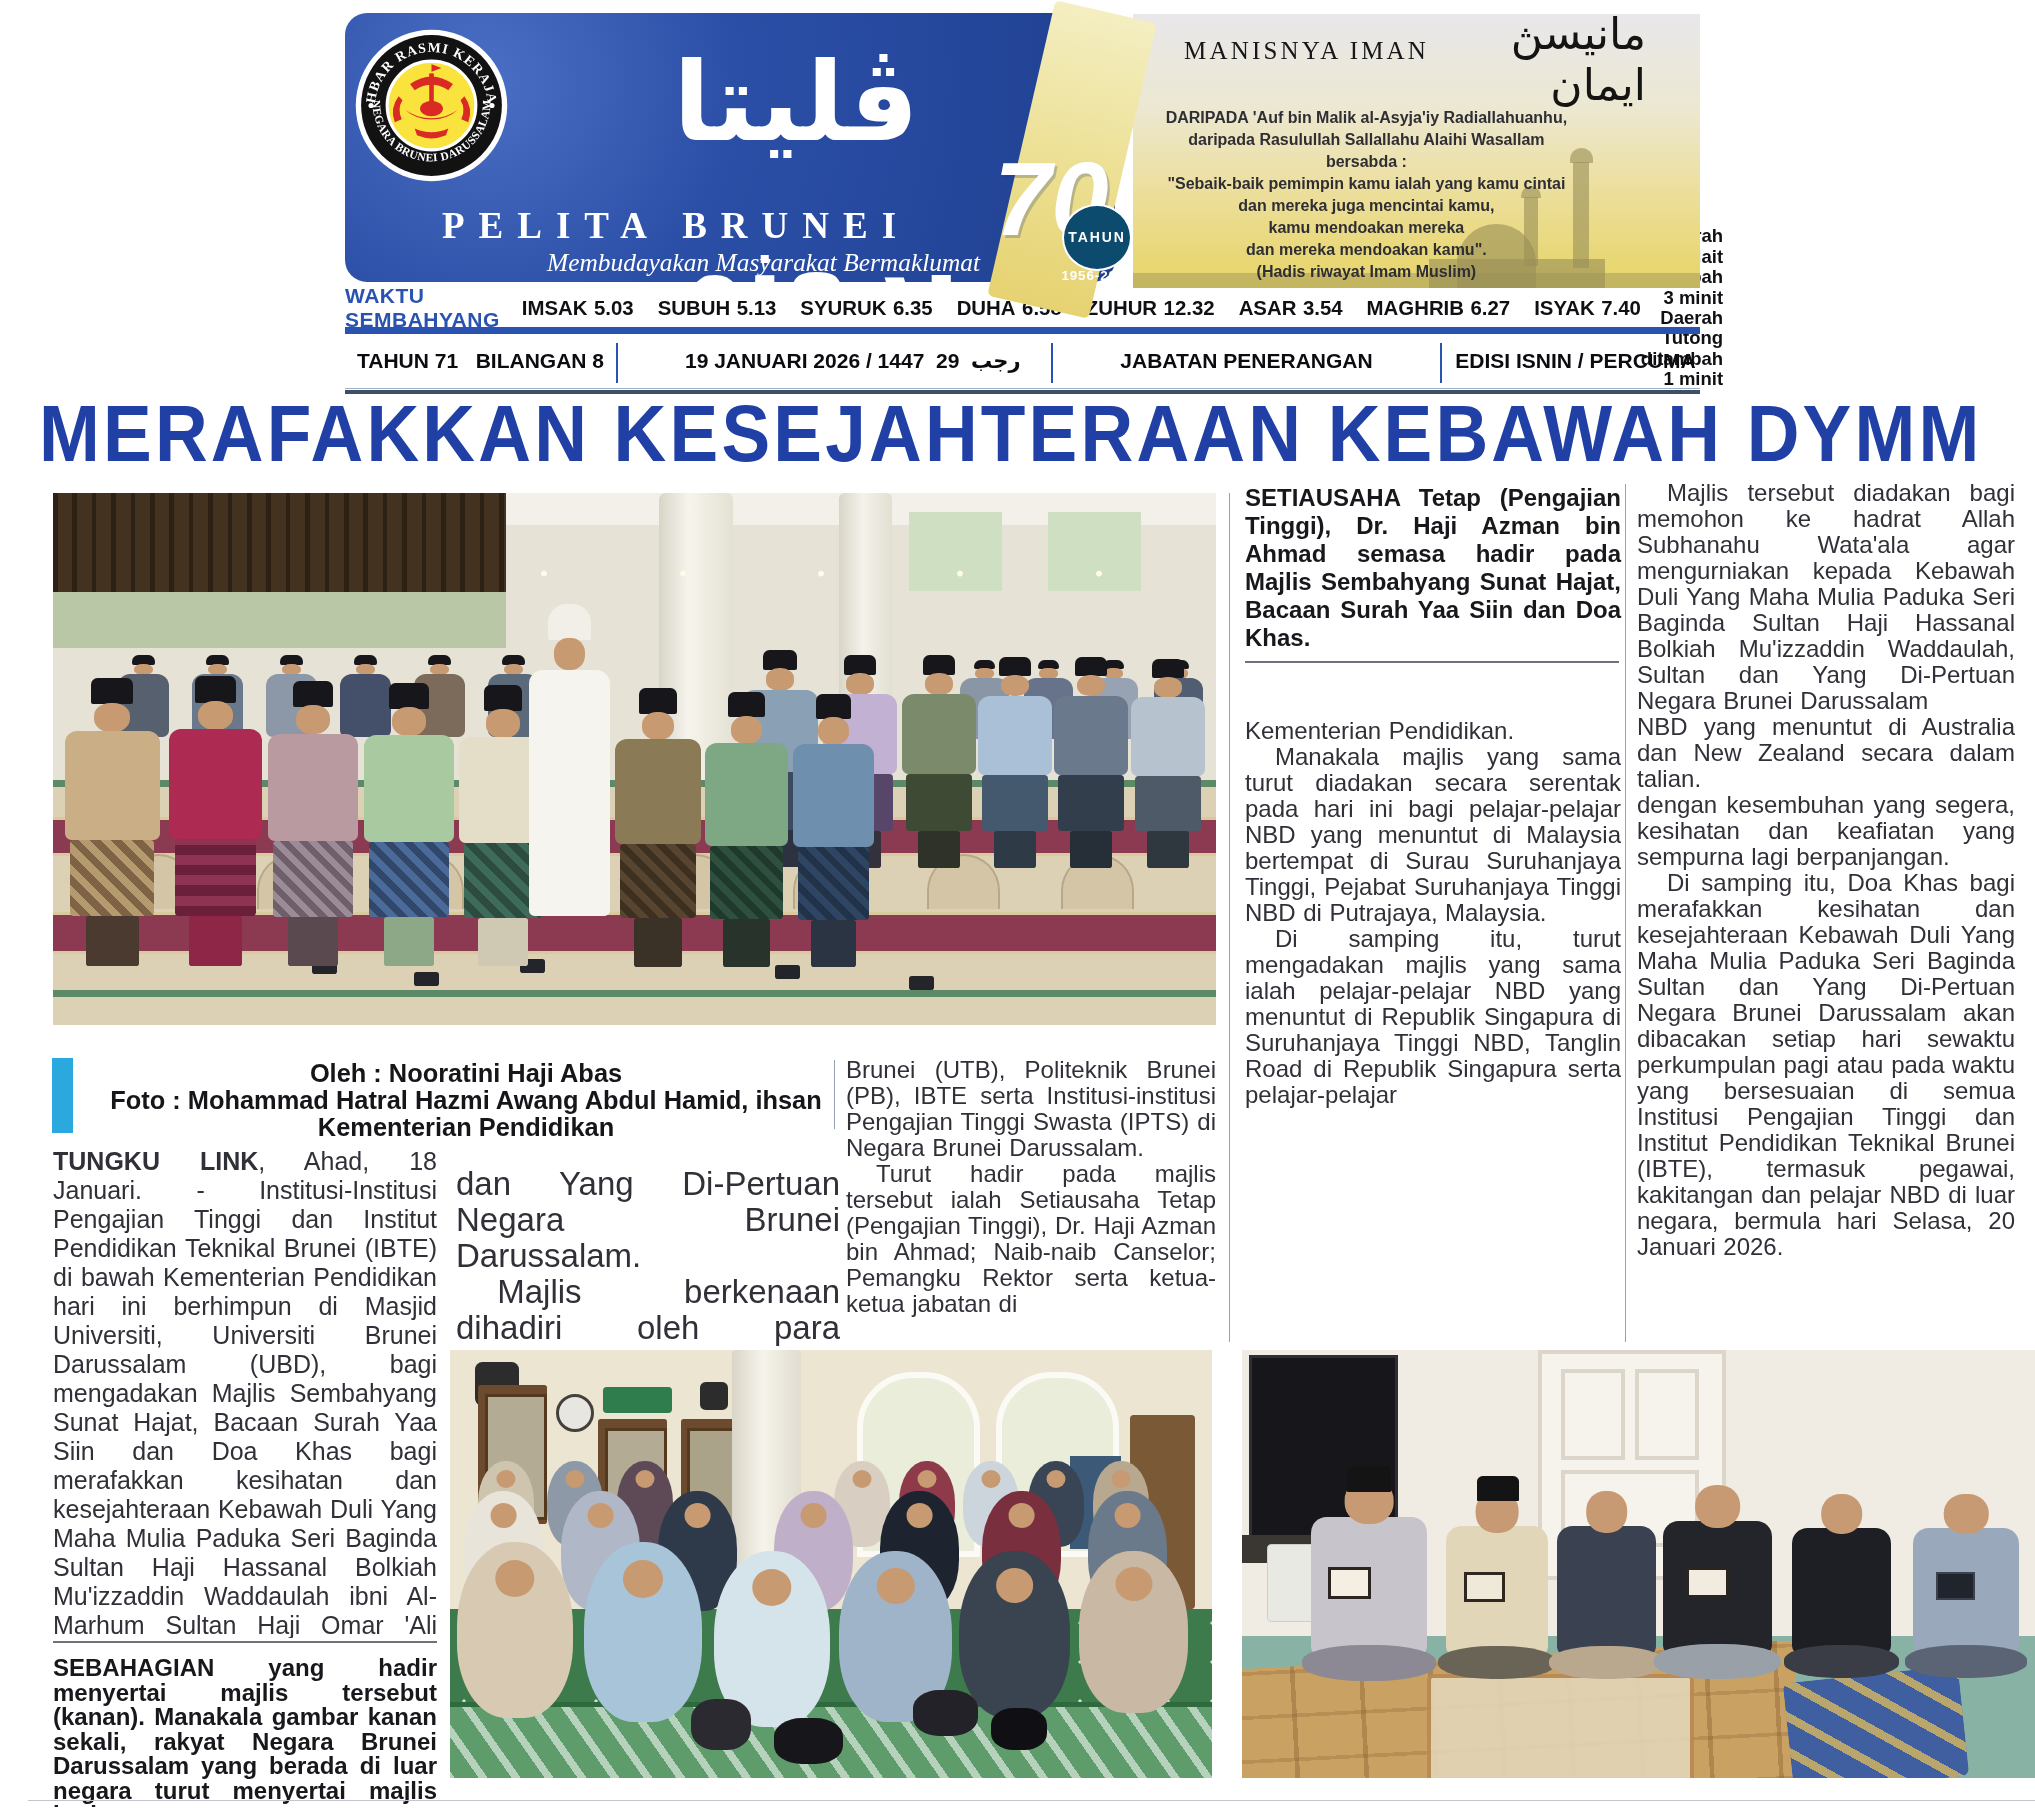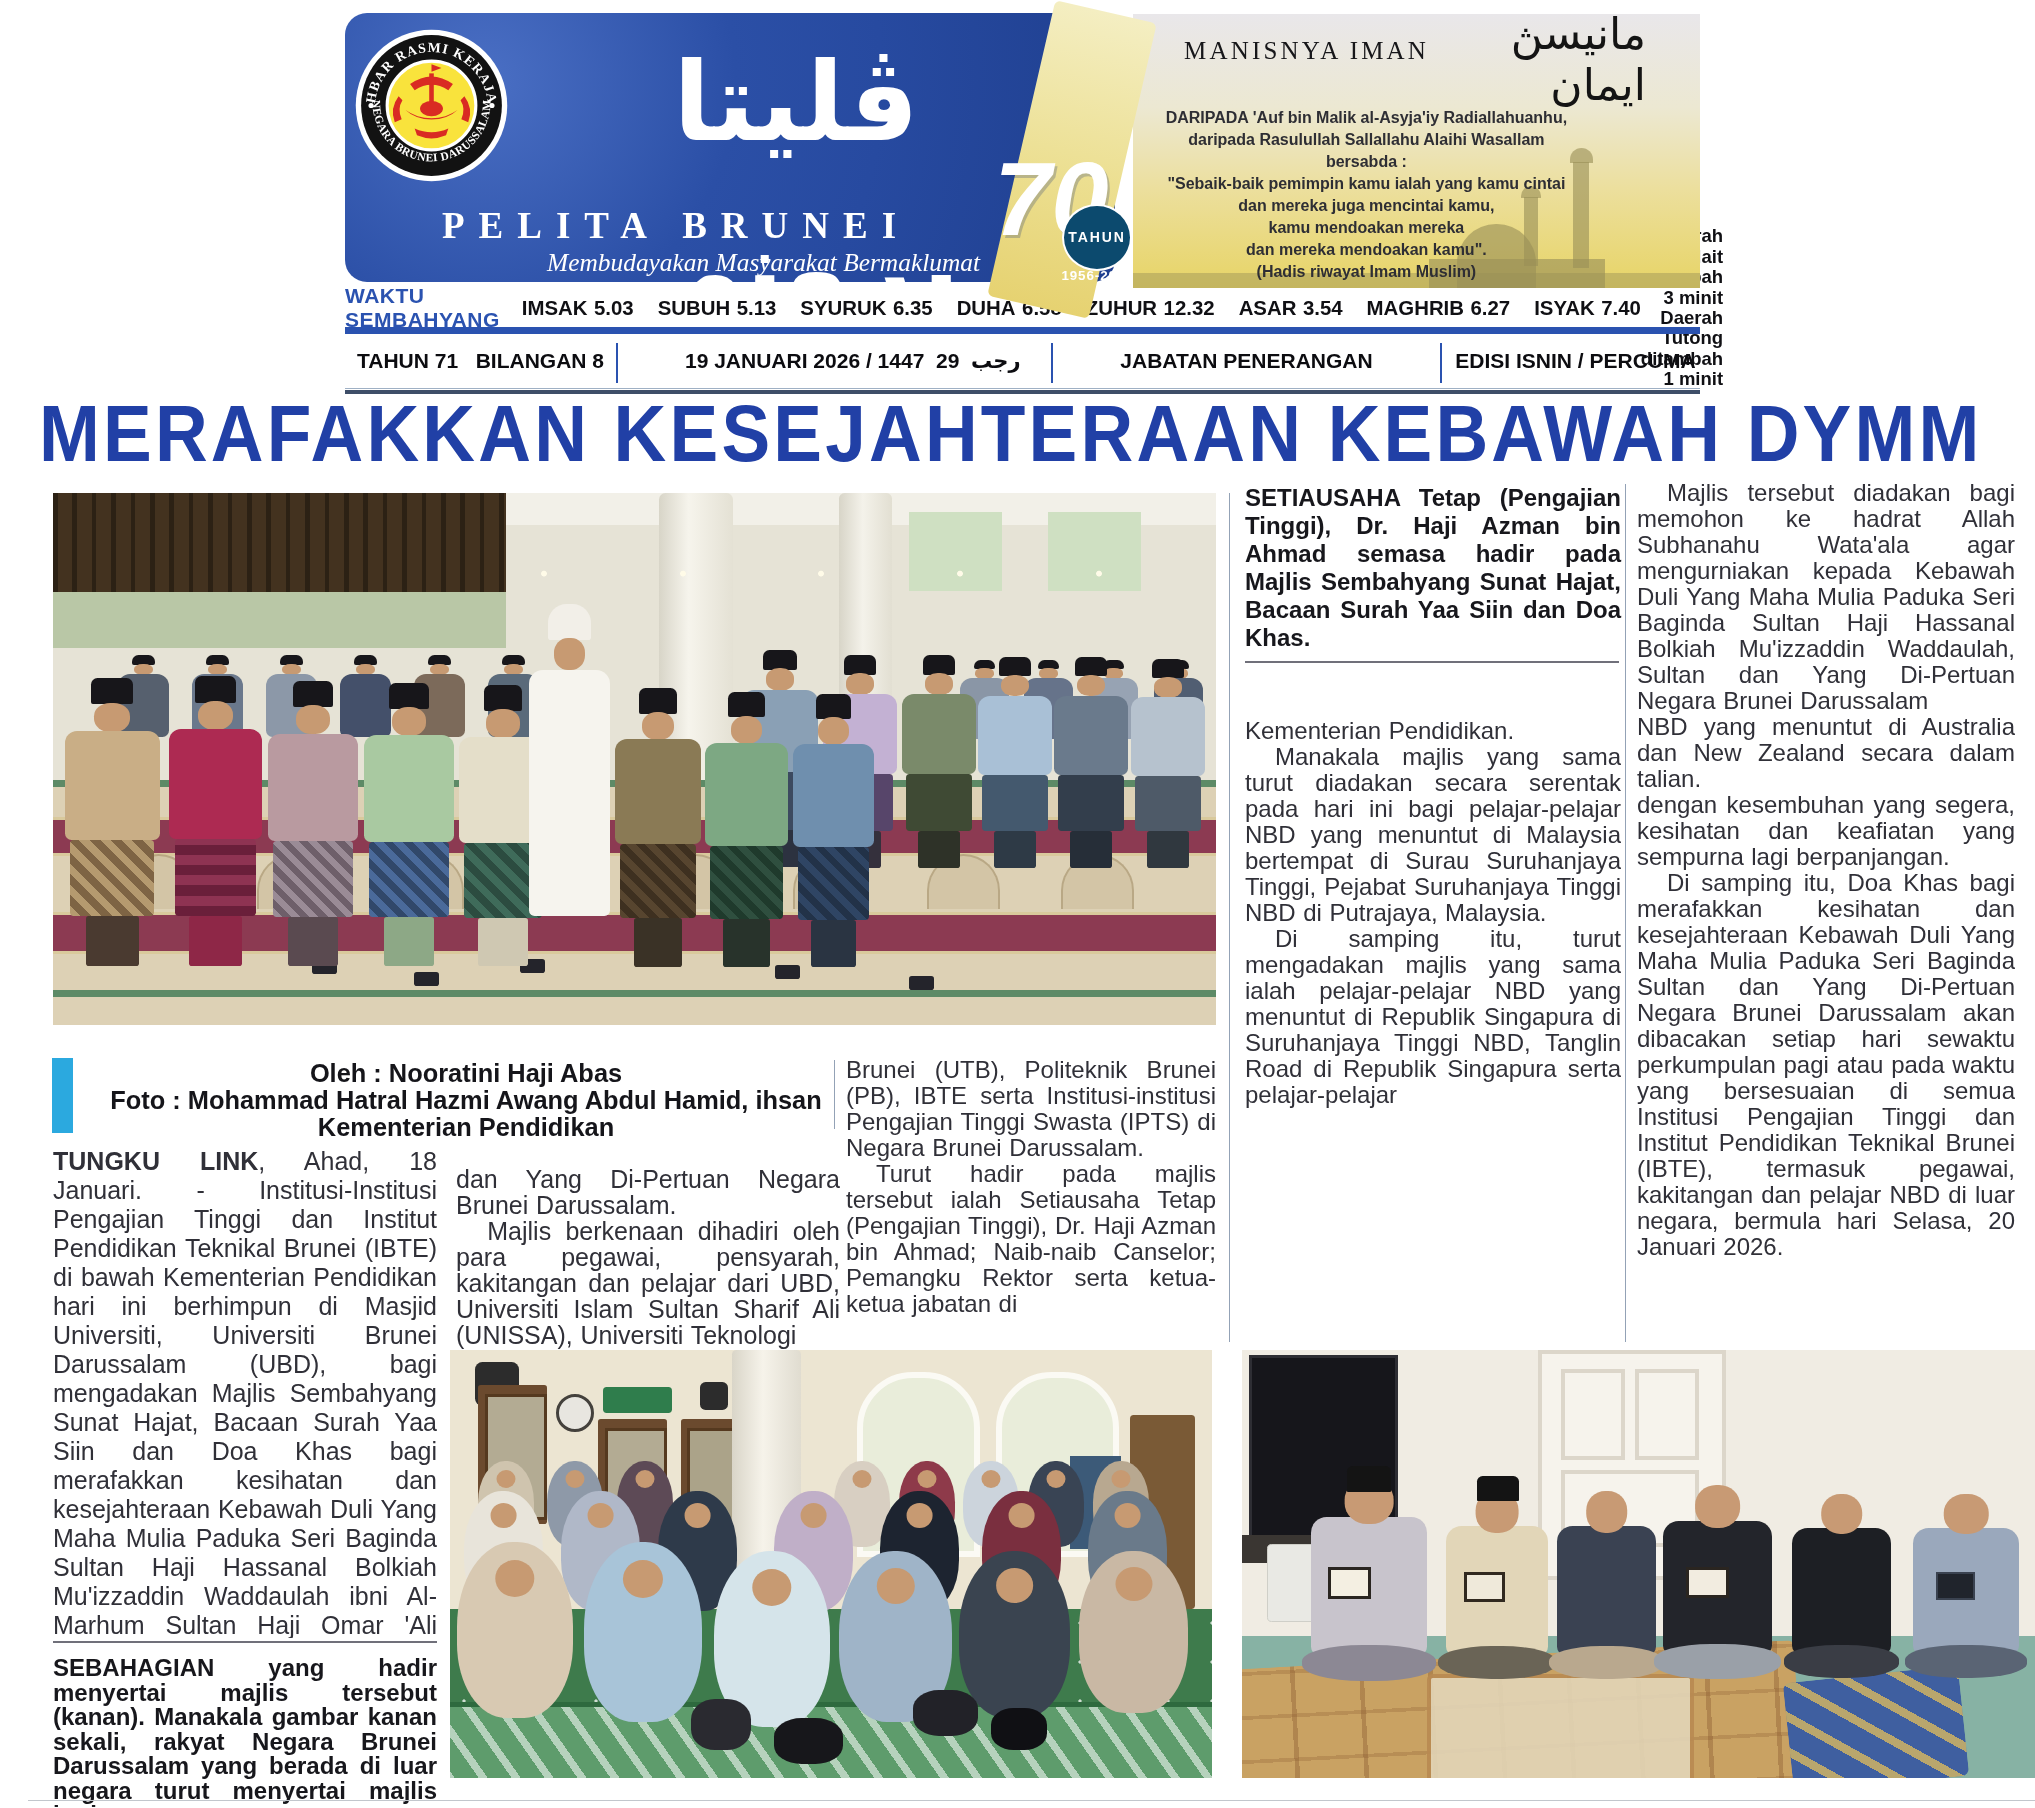--- a/index.html
+++ b/index.html
@@ -55,21 +55,21 @@
 
   
   #headline{left:39px;top:387px;width:1971px;color:#2140a6;font-weight:800;font-size:73px;
     letter-spacing:3.2px;white-space:nowrap;transform:scaleY(1.1);transform-origin:top left;}
 
   
   .c{position:absolute;text-align:justify;color:#303038;word-spacing:0.9px;overflow:hidden;}
   .c .para{margin:0;}
   .c .ind{text-indent:1.25em;}
   #col1{left:53px;top:1147px;width:384px;font-size:25px;line-height:29px;height:491px;}
-  #col2{left:456px;top:1166px;width:384px;font-size:25px;line-height:26px;height:183px;}
+  #col2{left:456px;top:1166px;width:384px;font-size:33px;line-height:36px;height:183px;}
   #col3{left:846px;top:1057px;width:370px;font-size:24px;line-height:26px;height:287px;}
   #col4{left:1245px;top:718px;width:376px;font-size:24px;line-height:26px;height:622px;}
   #col5{left:1637px;top:480px;width:378px;font-size:24px;line-height:26px;height:847px;}
   .capt{position:absolute;text-align:justify;font-weight:bold;color:#17171c;word-spacing:0.9px;}
   #cap4{left:1245px;top:484px;width:376px;font-size:24px;line-height:28px;}
   #capBottom{left:53px;top:1656px;width:384px;font-size:24px;line-height:24.5px;height:151px;overflow:hidden;}
   #bylineBar{left:52px;top:1058px;width:21px;height:75px;background:#2ba9df;}
   #bylineTxt{left:105px;top:1060px;width:722px;font-size:25.4px;font-weight:bold;
     line-height:27px;color:#15151a;text-align:center;}
   .hr{position:absolute;height:1.9px;background:#70707a;}

